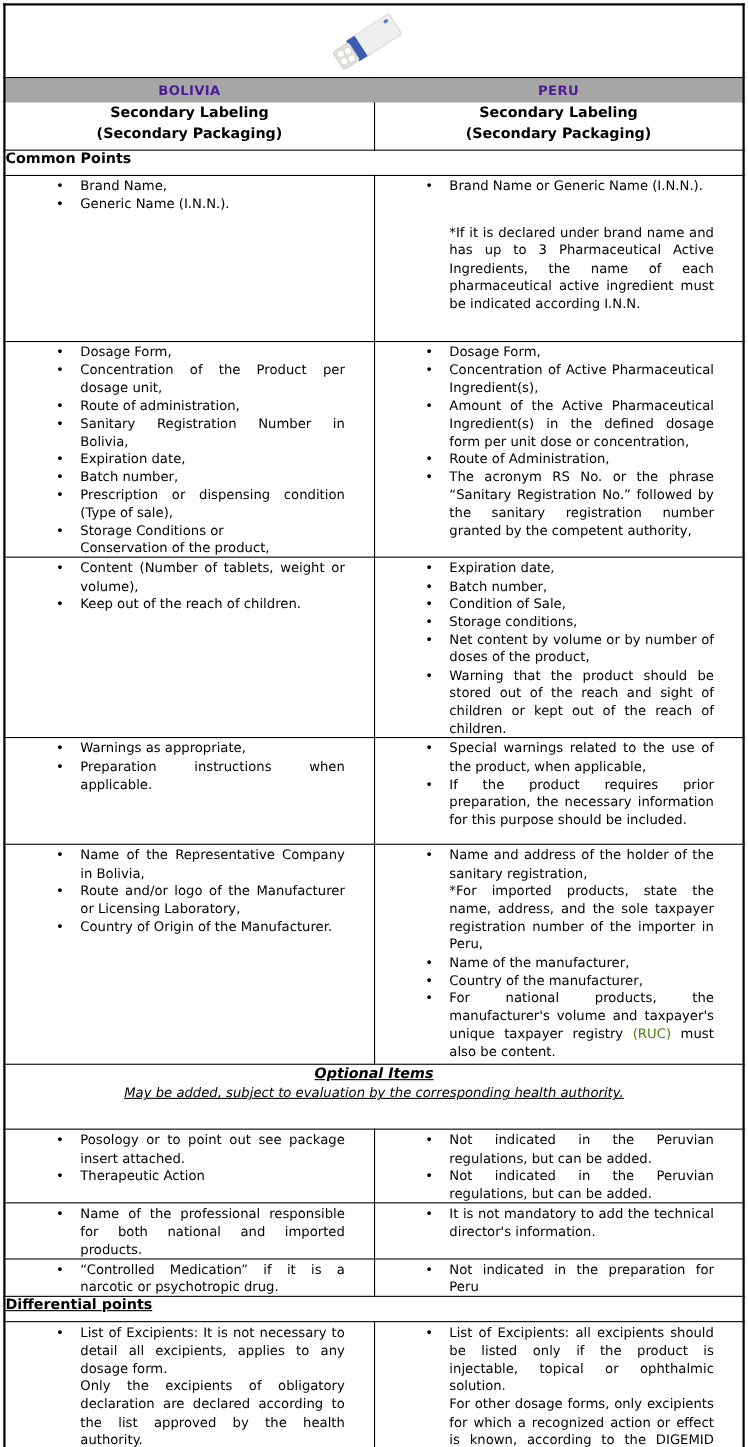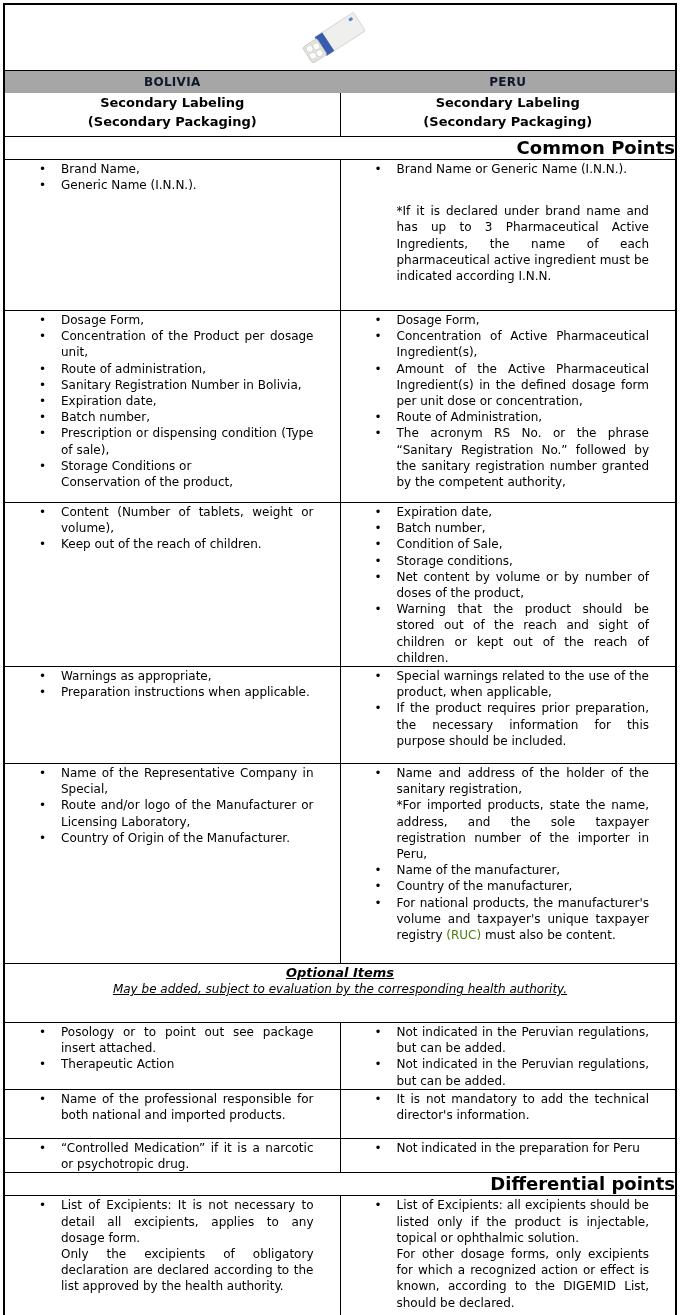--- a/index.html
+++ b/index.html
@@ -6,40 +6,40 @@
   .page{width:680px;height:1315px;position:relative;background:#fff;
         font-family:"DejaVu Sans","Liberation Sans",sans-serif;color:#000;}
   table.doc{border-collapse:collapse;table-layout:fixed;width:674px;margin:3px;}
   table.doc td{border:1px solid #000;vertical-align:top;padding:0;}
   table.doc{border:2px solid #000;}
 
   
   td.img-cell{text-align:center;height:65px;vertical-align:middle;}
 
   
-  tr.country-row td{background:#a6a6a6;border-color:#a6a6a6;color:#0f172a;
+  tr.country-row td{background:#a6a6a6;border-color:#a6a6a6;color:#4c1d95;
     font-weight:bold;font-size:12px;text-align:center;height:21px;vertical-align:middle;
     letter-spacing:.3px;}
 
   
   td.subhead{height:43px;text-align:center;font-weight:bold;font-size:13px;
     line-height:19px;padding-top:2px;}
 
   
-  td.section{height:22px;text-align:right;font-weight:bold;font-size:18px;
+  td.section{height:22px;text-align:left;font-weight:bold;font-size:13px;
     vertical-align:middle;padding:1px 0;}
 
   
   td.optional{height:58px;text-align:center;padding-top:10px;}
   .opt-title{font-weight:bold;font-style:italic;font-size:13px;line-height:17px;}
   .opt-sub{font-style:italic;font-size:12px;line-height:17px;}
 
   
   td.content{padding:1px 0 3px 0;}
-  ul.blist{margin:0;padding:1px 26px 0 34px;list-style:none;}
+  ul.blist{margin:0;padding:1px 26px 0 46px;list-style:none;}
   ul.blist li{position:relative;padding-left:22px;font-size:12px;line-height:16.2px;
     text-align:justify;white-space:pre-line;}
   ul.blist li.bul::before{content:"\2022";position:absolute;left:0;top:0;
     font-size:12px;line-height:16.2px;}
   ul.blist li.gap{margin-top:26px;}
 </style>
 </head>
 <body>
 
 <div class="page">
@@ -151,21 +151,21 @@
           <td class="content">
             <ul class="blist">
               <li class="bul">Special warnings related to the use of the product, when applicable,</li>
               <li class="bul">If the product requires prior preparation, the necessary information for this purpose should be included.</li>
             </ul>
           </td>
         </tr>
         <tr style="height: 200px;">
           <td class="content">
             <ul class="blist">
-              <li class="bul">Name of the Representative Company in Special,</li>
+              <li class="bul">Name of the Representative Company in Bolivia,</li>
               <li class="bul">Route and/or logo of the Manufacturer or Licensing Laboratory,</li>
               <li class="bul">Country of Origin of the Manufacturer.</li>
             </ul>
           </td>
           <td class="content">
             <ul class="blist">
               <li class="bul">Name and address of the holder of the sanitary registration,
 *For imported products, state the name, address, and the sole taxpayer registration number of the importer in Peru,</li>
               <li class="bul">Name of the manufacturer,</li>
               <li class="bul">Country of the manufacturer,</li>
@@ -210,21 +210,21 @@
             <ul class="blist">
               <li class="bul">“Controlled Medication” if it is a narcotic or psychotropic drug.</li>
             </ul>
           </td>
           <td class="content">
             <ul class="blist">
               <li class="bul">Not indicated in the preparation for Peru</li>
             </ul>
           </td>
         </tr>
-        <tr style="height: 20px;">
+        <tr style="height: 20px; text-decoration: underline;">
           <td colspan="2" class="section">Differential points</td>
         </tr>
         <tr style="height: 129px;">
           <td class="content">
             <ul class="blist">
               <li class="bul">List of Excipients: It is not necessary to detail all excipients, applies to any dosage form.
 Only the excipients of obligatory declaration are declared according to the list approved by the health authority.</li>
             </ul>
           </td>
           <td class="content">

